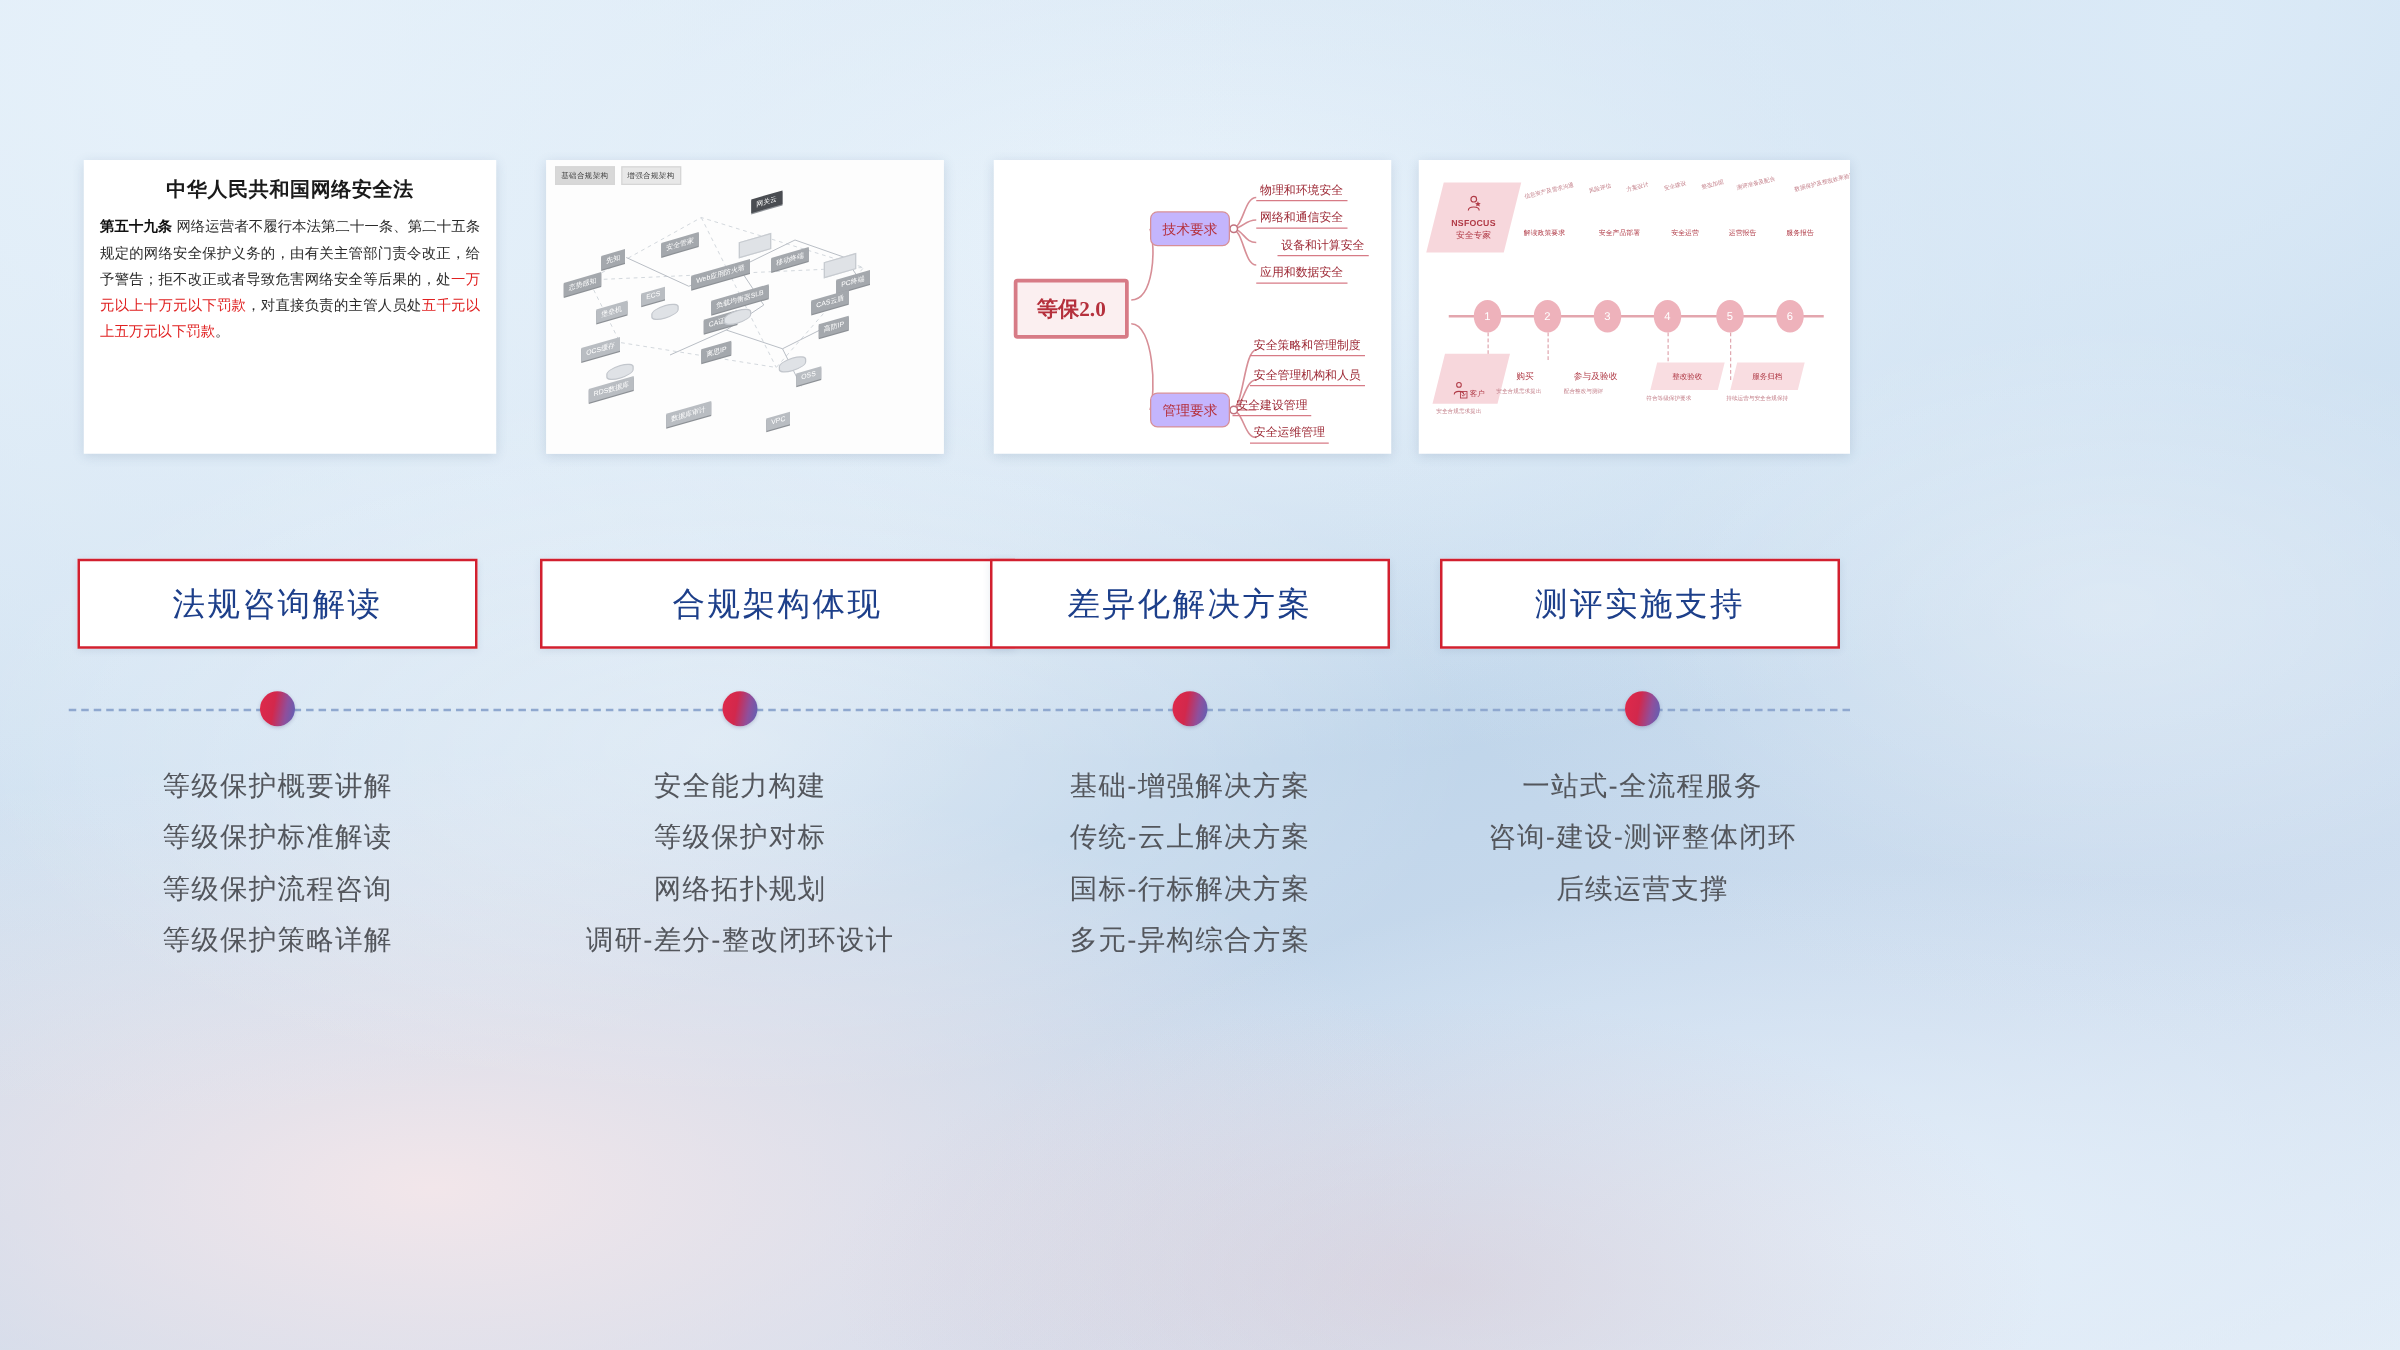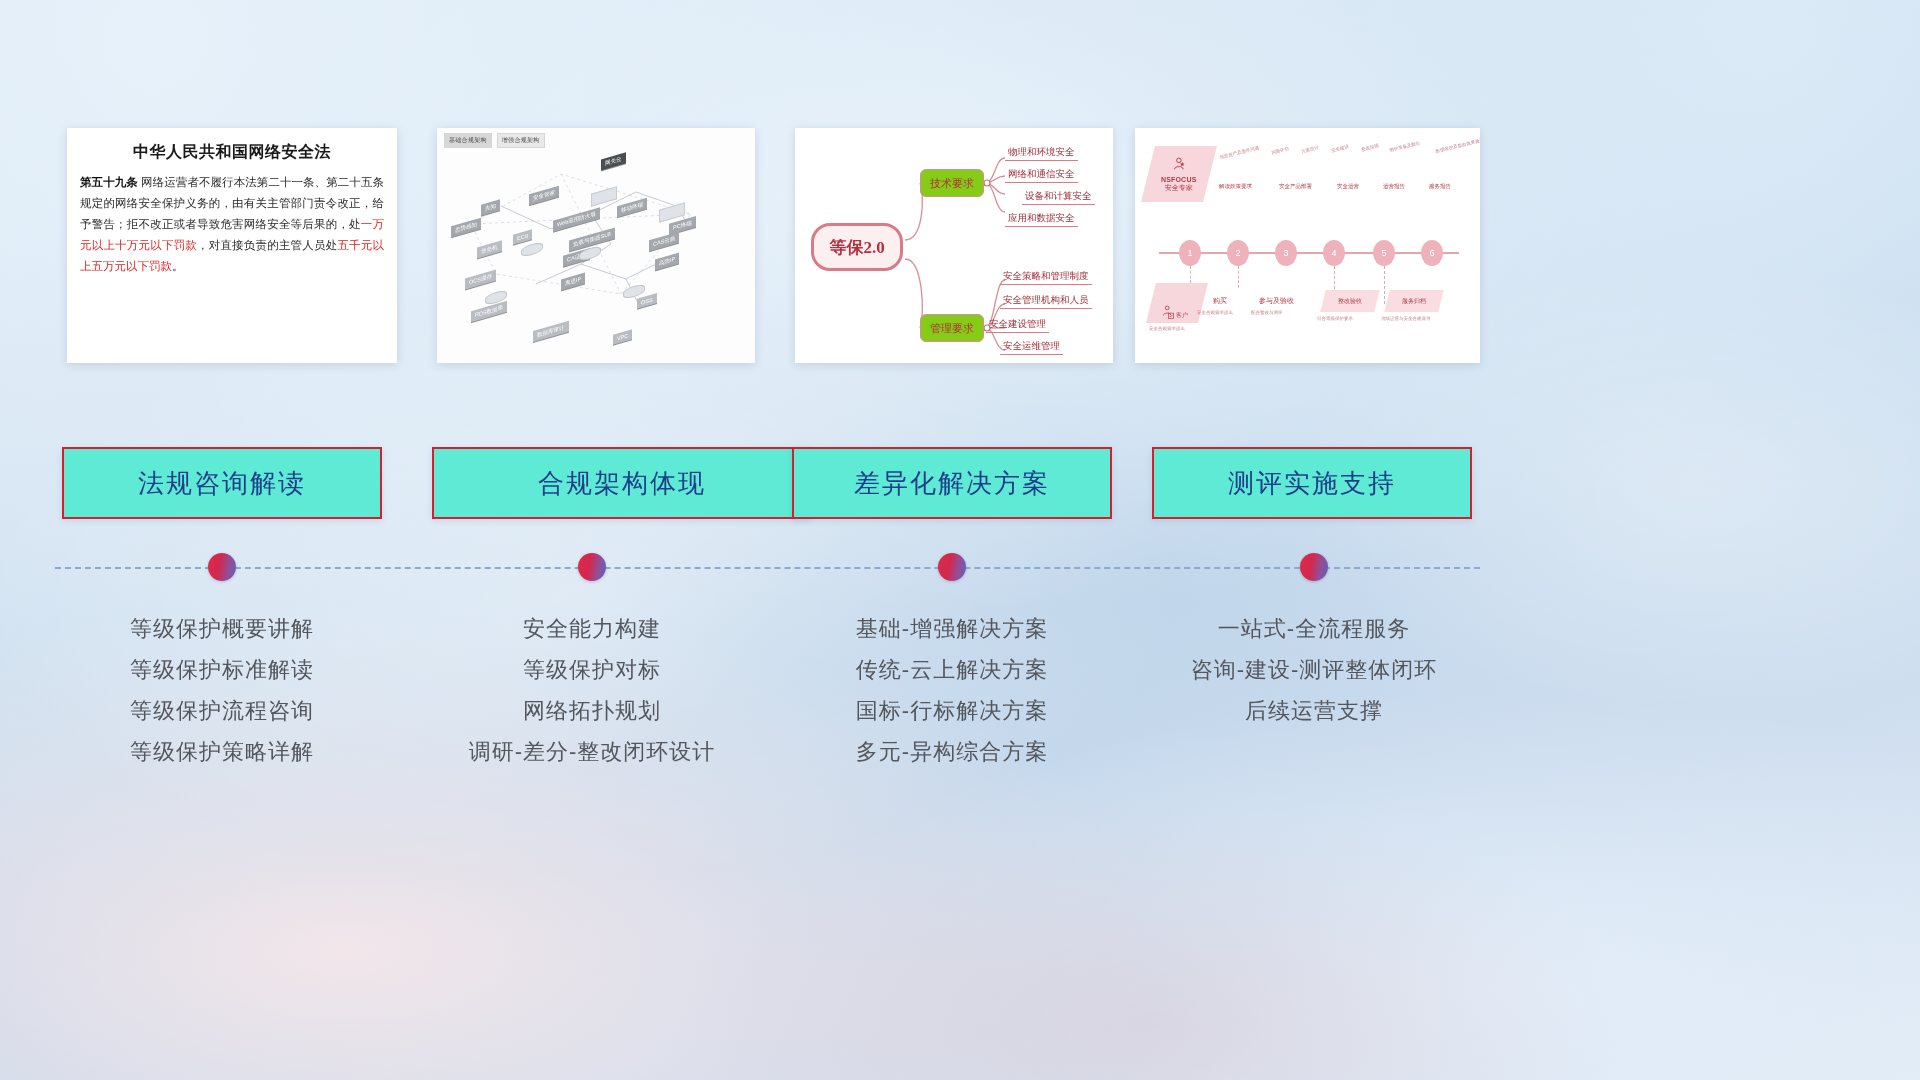--- a/index.html
+++ b/index.html
@@ -77,27 +77,27 @@
   }
   .iso-cyl {
     position: absolute; width: 22px; height: 11px; border-radius: 50%/40%;
     background: #dfe2e6; border: 1px solid #c2c6cc; transform: skewY(-16deg);
   }
 
   
   .mind { position: relative; width: 100%; height: 100%; }
   .mind-center {
     position: absolute; left: 16px; top: 95px; width: 92px; height: 48px;
-    border: 3px solid #d77b86; border-radius: 19px; background: #fbeff0;
+    border: 3px solid #d77b86; border-radius: 3px; background: #fbeff0;
     display: flex; align-items: center; justify-content: center;
     font-size: 17px; color: #b5303c; font-family: "Liberation Serif", serif; font-weight: bold;
   }
   .mind-branch {
     position: absolute; width: 64px; height: 28px;
-    border: 1.5px solid #d78f97; border-radius: 6px; background: #84cc16;
+    border: 1.5px solid #d78f97; border-radius: 6px; background: #c4b5fd;
     display: flex; align-items: center; justify-content: center;
     font-size: 11px; color: #b5303c; font-family: "Liberation Serif", serif;
   }
   .mb-tech { left: 125px; top: 41px; }
   .mb-mgmt { left: 125px; top: 186px; }
   .mind-leaf {
     position: absolute; font-size: 9.5px; color: #9c2733;
     font-family: "Liberation Serif", serif;
     border-bottom: 1.6px solid #d77b86; padding: 0 3px 1px 3px; white-space: nowrap;
   }
@@ -131,21 +131,21 @@
     position: absolute; background: #f9dde1; transform: skewX(-14deg);
     color: #b03a46; font-size: 6px; text-align: center;
     display: flex; align-items: center; justify-content: center;
   }
   .nsf-lozenge span { transform: skewX(14deg); }
   .nsf-dash { position: absolute; border-left: 1px dashed #e0a8b0; }
 
   
   .hbox {
     position: absolute; top: 447px; height: 72px;
-    background: #5eead4; border: 2px solid #d2202f;
+    background: #ffffff; border: 2px solid #d2202f;
     display: flex; align-items: center; justify-content: center;
     box-shadow: 0 2px 6px rgba(60,90,130,0.13);
   }
   .hbox span {
     font-size: 26px; color: #1d3f8a; letter-spacing: 2px;
     font-family: "Liberation Sans", sans-serif;
   }
   .hbox-1 { left: 62px;   width: 320px; }
   .hbox-2 { left: 432px;  width: 380px; }
   .hbox-3 { left: 792px;  width: 320px; }

